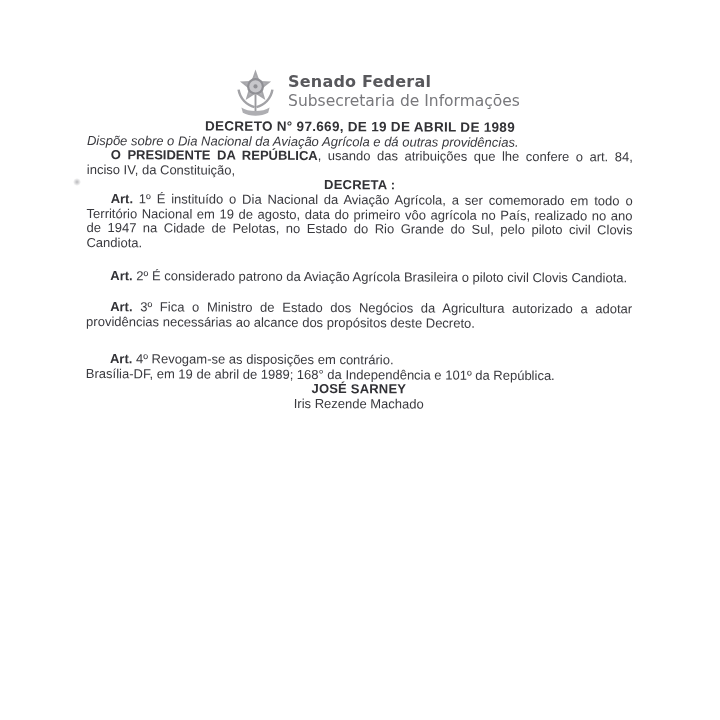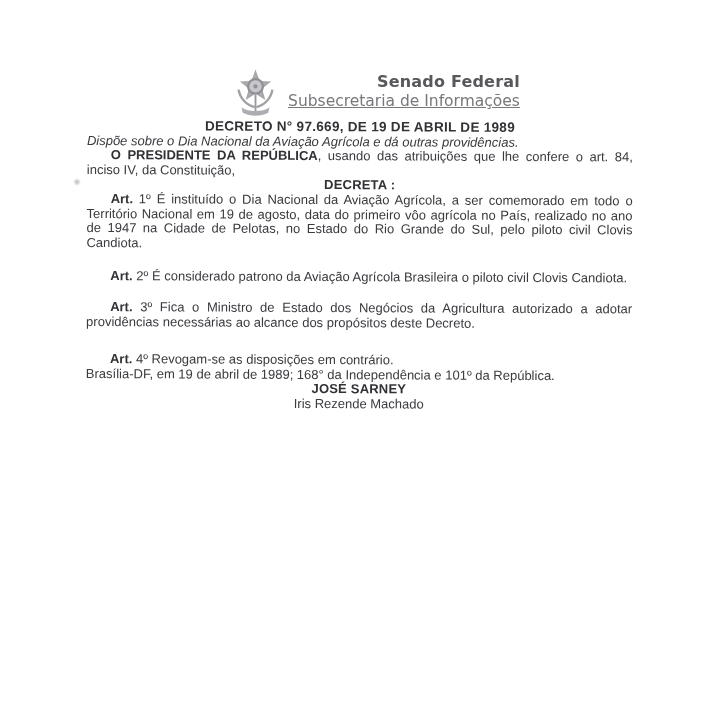--- a/index.html
+++ b/index.html
@@ -9,28 +9,28 @@
   }
   
   .artifact-dot {
     position:absolute; left:73px; top:178px; width:8px; height:8px; border-radius:50%;
     background:radial-gradient(circle, rgba(125,125,130,0.55) 0%, rgba(125,125,130,0) 70%);
   }
   
   .masthead { display:flex; align-items:flex-start; justify-content:center;
     padding-top:66px; transform:translateX(16px); gap:9px; }
   .logo svg { width:47px; height:53px; display:block; }
-  .mast-text { padding-top:6px;text-align:right; }
+  .mast-text { padding-top:6px; }
   .org {
     font-family:"DejaVu Sans", sans-serif; font-weight:bold; font-size:16px;
     color:#58585c; letter-spacing:0.2px; line-height:19px;
   }
   .dept {
     font-family:"DejaVu Sans", sans-serif; font-size:15.5px;
-    color:#78787c; margin-top:1px; line-height:19px;text-decoration:underline;
+    color:#78787c; margin-top:1px; line-height:19px;
   }
   
   .doc {
     margin:0 87px; font-size:13px; line-height:14.6px;
     transform:rotate(0.25deg); transform-origin:0 0;
   }
   .doc p, .doc h1 { margin:0; }
   .title {
     font-size:13.5px; font-weight:bold; text-align:center; color:#333338;
     letter-spacing:0.3px; margin-top:87px;

